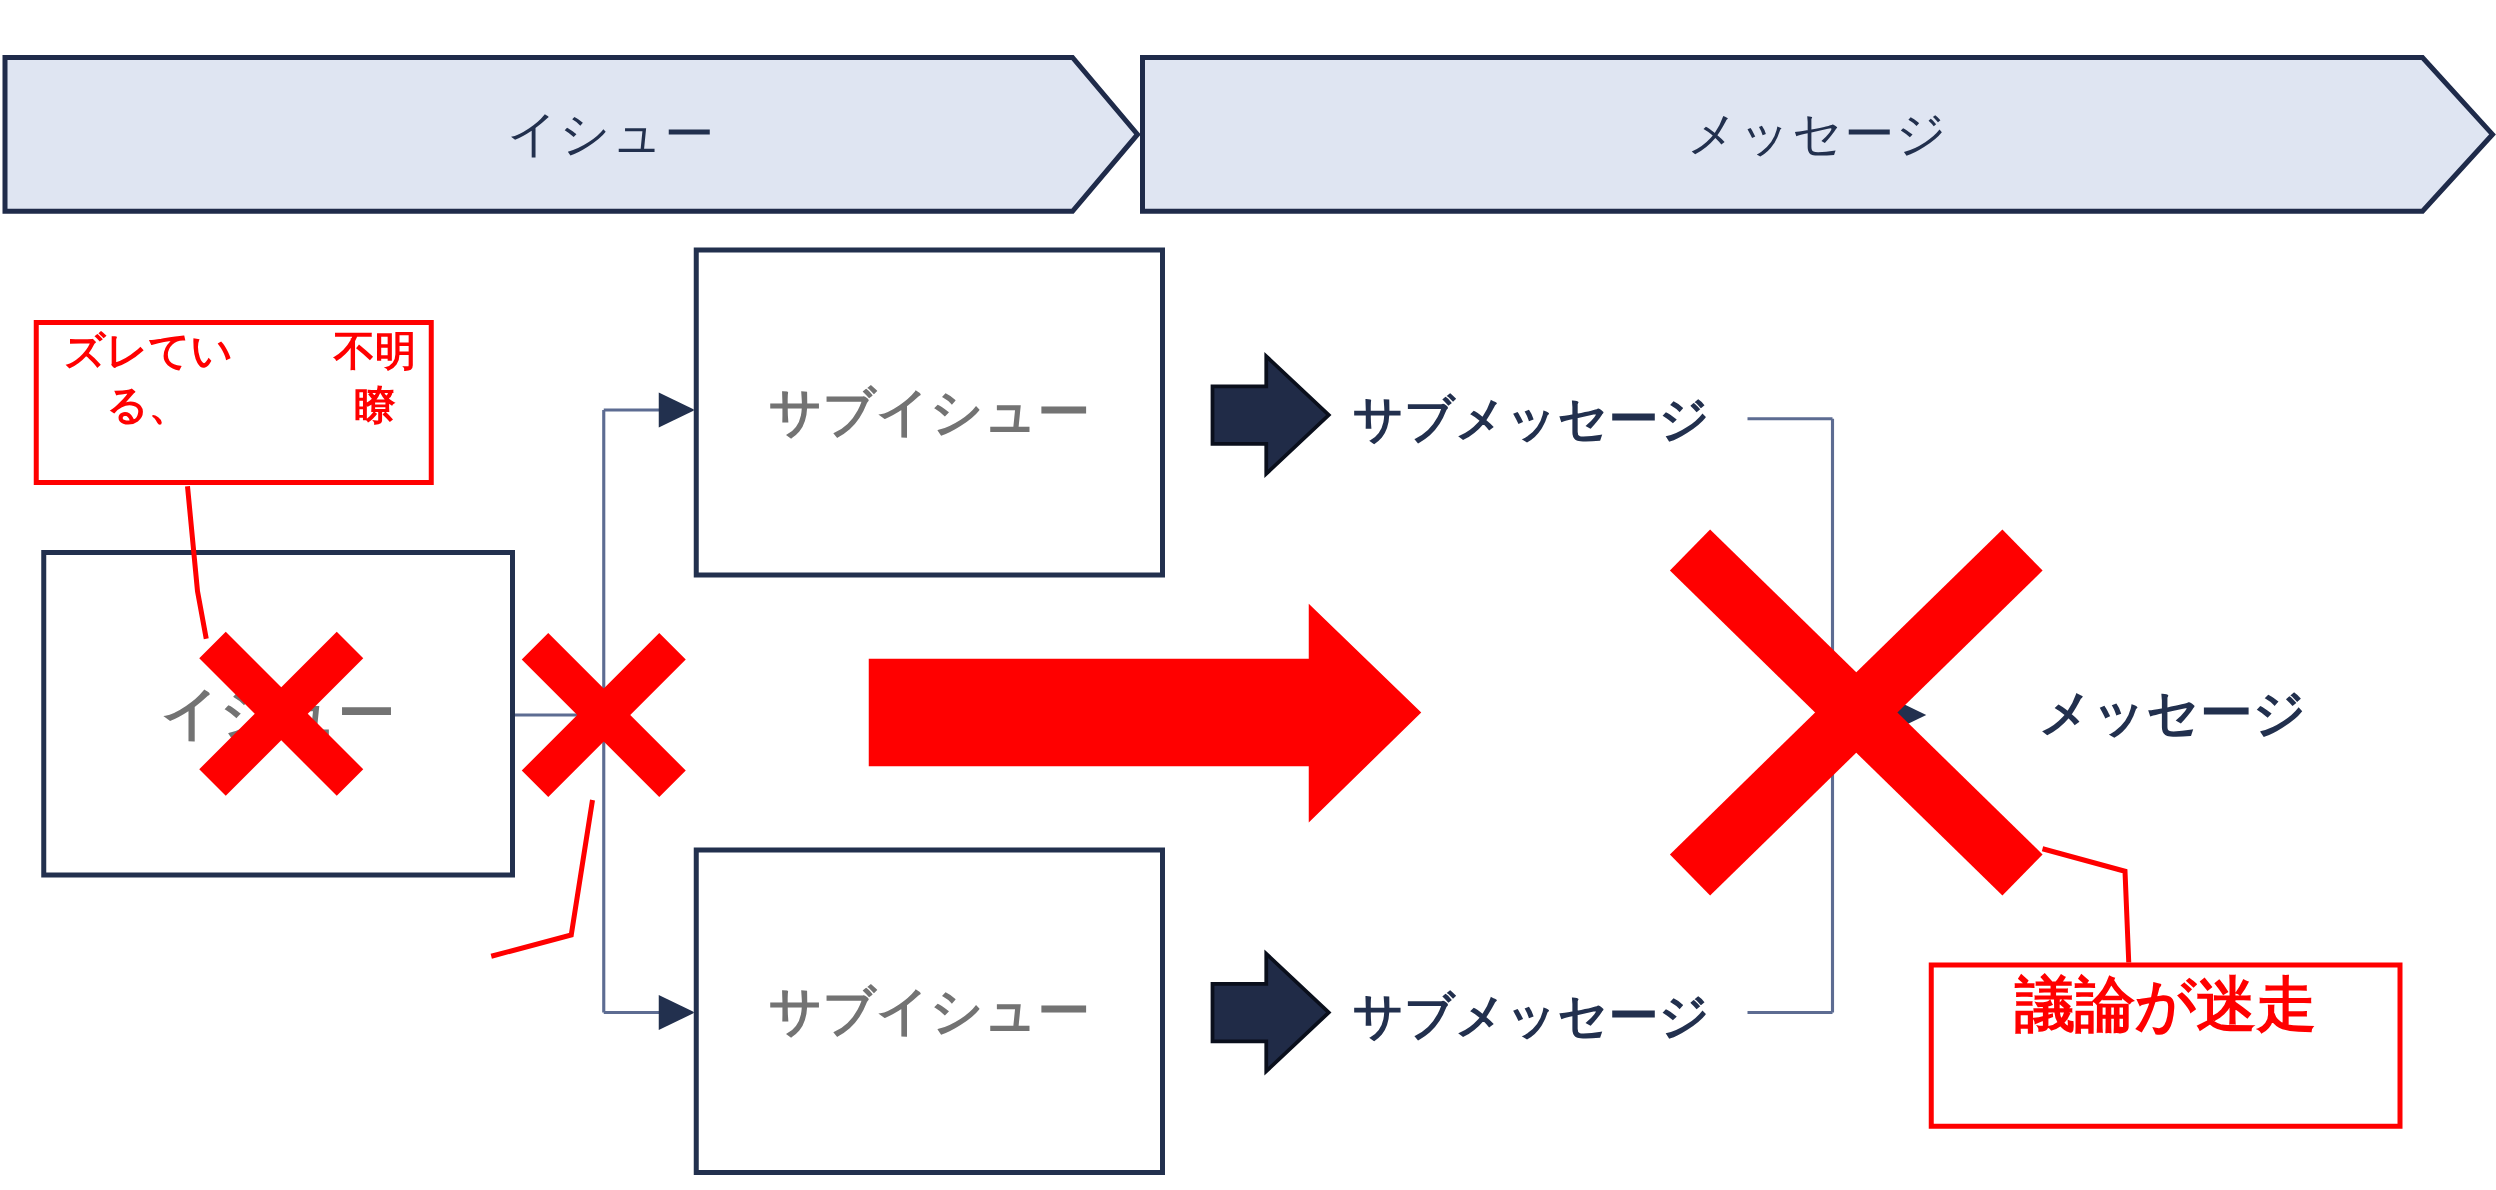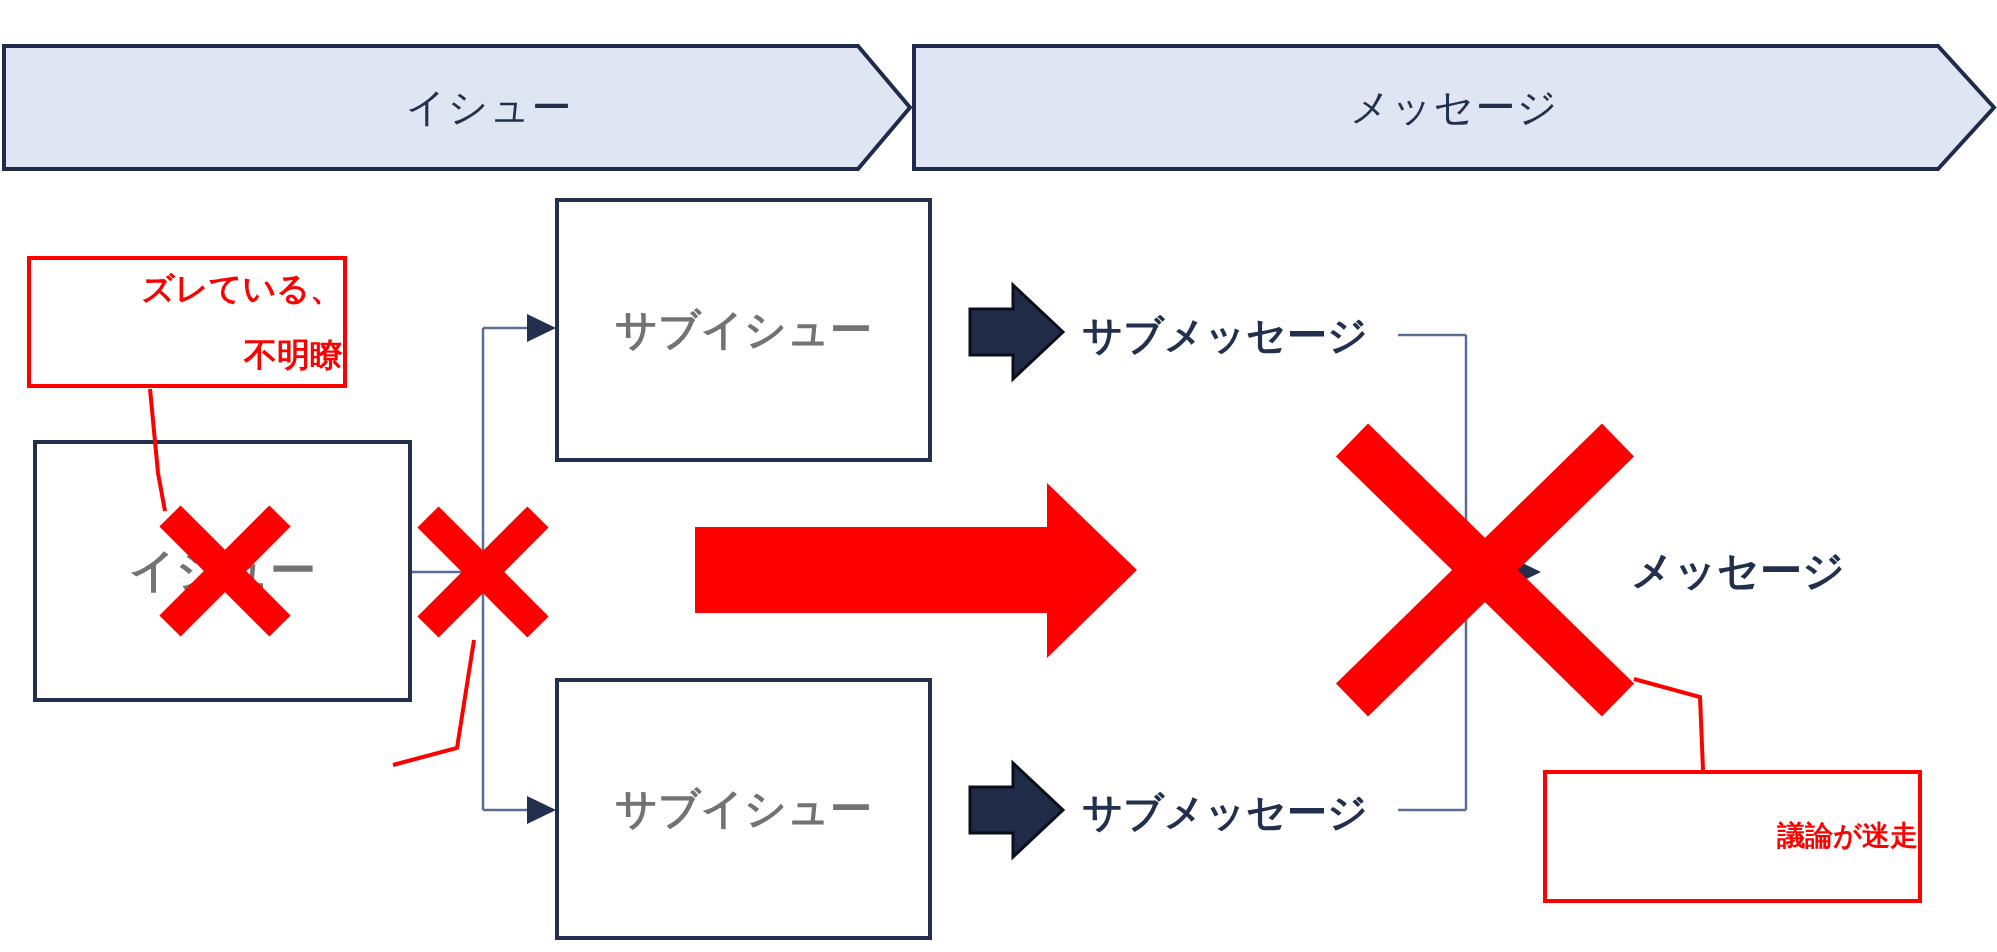--- a/index.html
+++ b/index.html
@@ -31,22 +31,22 @@
   .navy-box .box-label{color:#737373;font-weight:bold;}
 
   .flow-label{
     position:absolute;color:#22304E;font-weight:bold;z-index:2;
     display:flex;align-items:center;justify-content:center;text-align:right;
   }
 
   
   .red-callout{
     position:absolute;background:#ffffff;border:4px solid #FF0000;
-    box-sizing:border-box;display:flex;flex-direction:column;
-    align-items:flex-end;justify-content:center;text-align:center;
+    box-sizing:border-box;display:flex;flex-direction:row;
+    align-items:flex-start;justify-content:center;text-align:center;
     z-index:2;
     gap:23px;
   }
   .red-callout .callout-line{color:#FF0000;font-weight:bold;line-height:1.3;}
 </style>
 </head>
 <body>
 
 <div class="canvas">
 
@@ -91,21 +91,21 @@
 
   <div class="flow-label" style="left:1628px;top:542px;width:220px;height:58px;font-size:42px;">メッセージ</div>
 
   <div class="red-callout" style="left:27px;top:256px;width:320px;height:132px;">
     <div class="callout-line" style="font-size:33px;">ズレている、</div>
     <div class="callout-line" style="font-size:33px;margin-left:28px;">不明瞭</div>
   </div>
 
 
   <div class="red-callout" style="left:1543px;top:770px;width:379px;height:133px;">
-    <div class="callout-line" style="font-size:28px;">議論が迷走</div>
+    <div class="callout-line" style="font-size:48px;">議論が迷走</div>
   </div>
 
   <svg class="layer z-top" viewBox="0 0 1997 952">
 
     <g>
       <line x1="170" y1="516" x2="280" y2="626" stroke="#FF0000" stroke-width="30"></line>
       <line x1="280" y1="516" x2="170" y2="626" stroke="#FF0000" stroke-width="30"></line>
     </g>
 
     <g>

